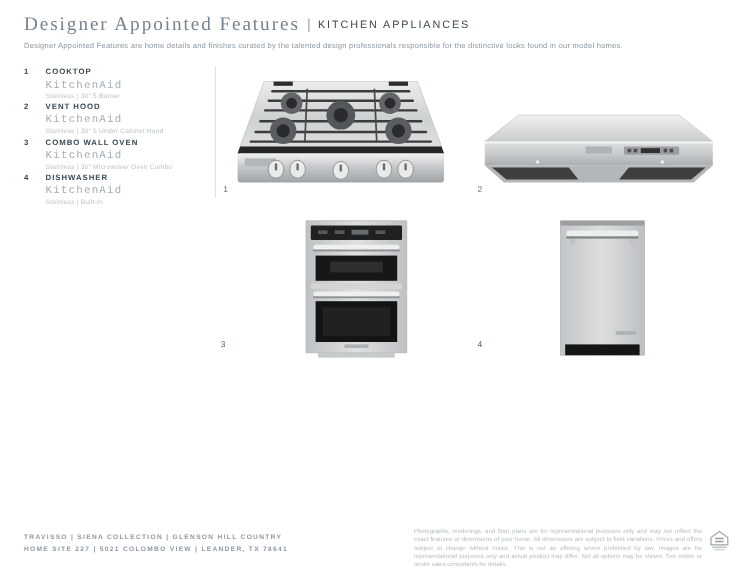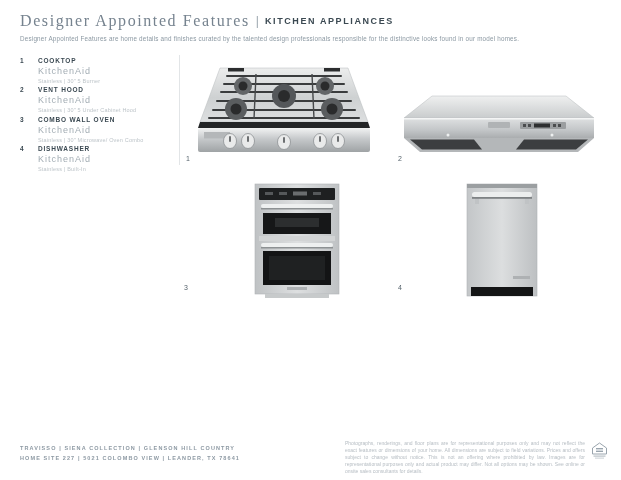--- a/index.html
+++ b/index.html
@@ -9,37 +9,37 @@
   }
   
   .header{position:absolute;left:20px;top:12px;width:560px;}
   .title-row{white-space:nowrap;}
   .title-serif{
     font-family:"Liberation Serif",serif;font-size:16px;letter-spacing:1.6px;
     color:#76838f;font-weight:400;
   }
   .title-pipe{font-size:12px;color:#9aa5ad;margin:0 6px 0 6px;vertical-align:1px;}
   .title-sans{
-    font-size:9px;font-weight:700;letter-spacing:1.6px;color:#3b4952;vertical-align:2px;
+    font-size:9px;font-weight:400;letter-spacing:1.6px;color:#3b4952;vertical-align:2px;
   }
   .subtitle{
     margin:5px 0 0 0;font-size:6.3px;letter-spacing:.2px;color:#8b98a2;line-height:8px;
   }
   
   .divider-v{position:absolute;left:179px;top:55px;width:1px;height:110px;background:#e2e5e7;}
   
   .feature-list{list-style:none;margin:0;padding:0;}
   .feature{position:absolute;left:20px;width:150px;}
   .f-num{
     position:absolute;left:0;top:0;font-size:6.5px;font-weight:700;color:#3b4952;
   }
   .f-body{margin-left:18px;}
   .f-name{font-size:6.5px;font-weight:700;letter-spacing:.8px;color:#3b4952;}
   .f-brand{
-    font-family:Liberation Sans, sans-serif;font-size:9px;letter-spacing:1px;
+    font-family:Liberation Mono, monospace;font-size:9px;letter-spacing:1px;
     color:#a3adb4;margin-top:2px;
   }
   .f-spec{font-size:5.5px;letter-spacing:.2px;color:#bdc4c9;margin-top:1.5px;}
   
   .appliance{position:absolute;}
   .img-num{position:absolute;font-size:7px;color:#55626b;}
   
   .footer-left{position:absolute;left:20px;top:443px;}
   .footer-left div{
     font-size:5.5px;font-weight:700;letter-spacing:1.1px;color:#8d99a3;line-height:10px;

